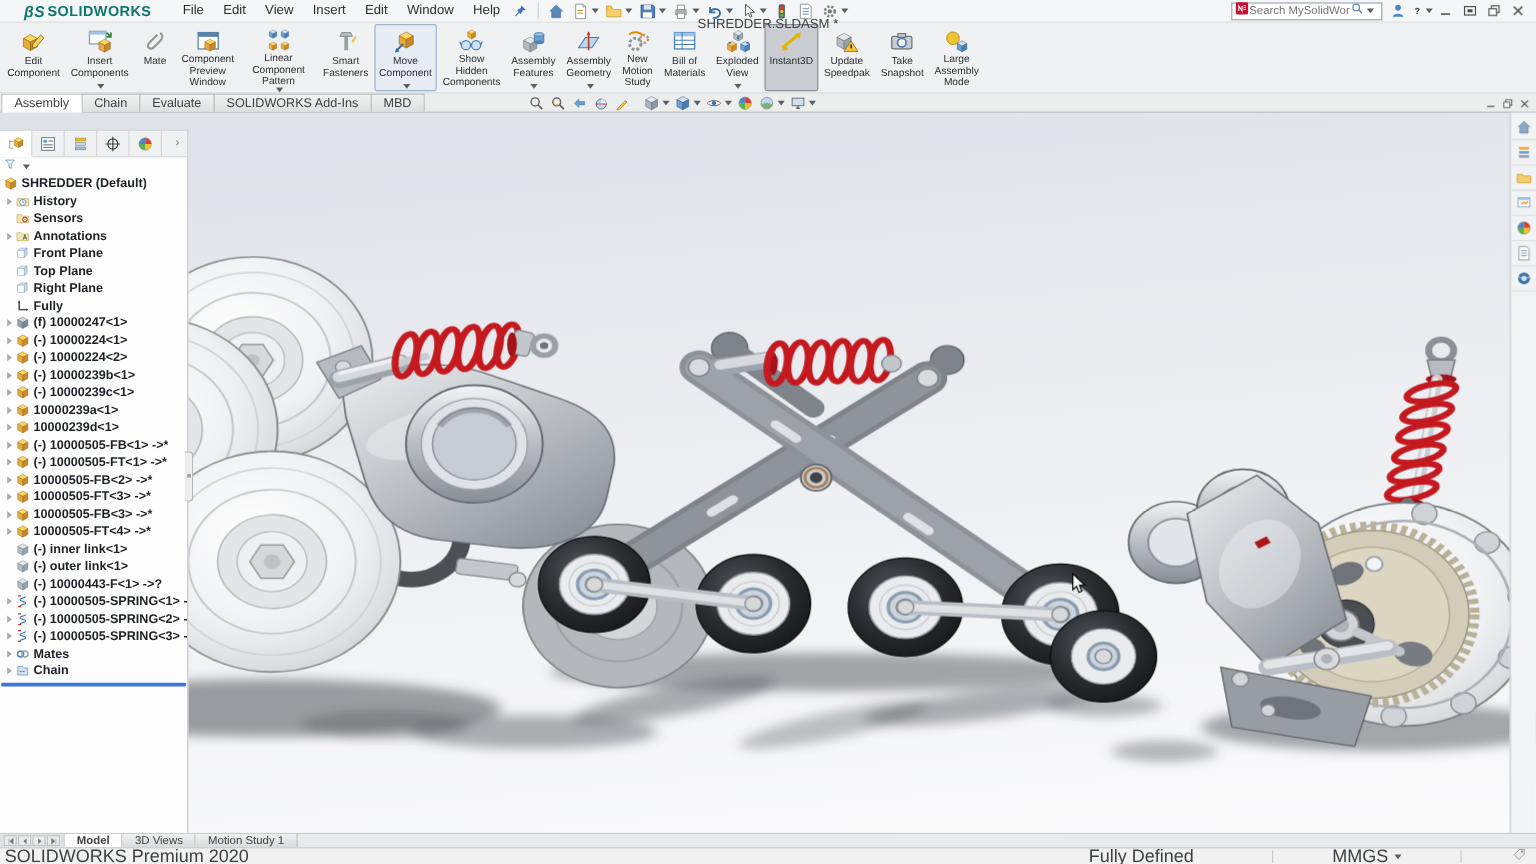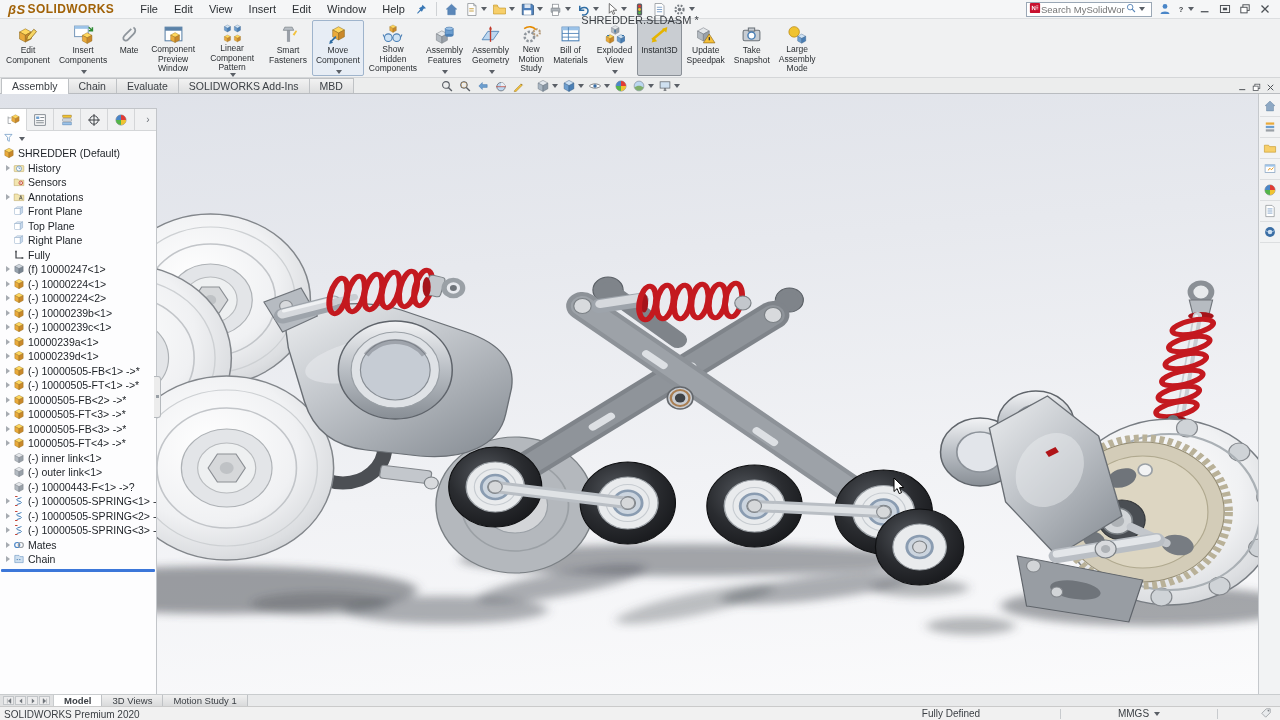--- a/index.html
+++ b/index.html
@@ -1,21 +1,21 @@
 <!DOCTYPE html>
 <html><head>
 <meta charset="utf-8">
 <style>
   *{box-sizing:border-box;margin:0;padding:0;font-family:"Liberation Sans",sans-serif;}
   html,body{width:1280px;height:720px;overflow:hidden;background:#e8e8e8;}
   #app{width:1280px;height:720px;display:flex;flex-direction:column;position:relative;}
 
   
   .titlebar{height:19px;background:#f5f6f7;border-bottom:1px solid #dcdee0;display:flex;align-items:center;position:relative;z-index:30;}
-  .logo{display:flex;align-items:center;margin-left:8px;color:#a16207;font-size:12px;letter-spacing:.4px;}
+  .logo{display:flex;align-items:center;margin-left:20px;color:#0f766e;font-size:12px;letter-spacing:.4px;}
   .logo .mark{font-style:italic;font-weight:bold;margin-right:2px;font-size:13px;}
   .logo .word{font-weight:bold;text-align:right;}
   .menus{display:flex;margin-left:18px;}
   .menu-item{font-size:11px;color:#2b2f33;padding:2px 8px;cursor:default;}
   .pinbtn{width:18px;height:16px;display:flex;align-items:center;justify-content:center;}
   .tb-sep{width:1px;height:14px;background:#cfd2d5;margin:0 5px;}
   .qa{display:flex;align-items:center;gap:1px;}
   .qa-btn{display:flex;align-items:center;padding:1px 2px;border-radius:2px;}
   .caret{width:0;height:0;border-left:3px solid transparent;border-right:3px solid transparent;border-top:4px solid #5a5f66;margin-left:2px;}
   .doc-title{position:absolute;left:50%;transform:translateX(-50%);font-size:11px;color:#3c4045;top:14px;white-space:nowrap;}
@@ -51,39 +51,39 @@
   .fm-tabs{height:22px;display:flex;align-items:stretch;background:#f0f1f2;border-bottom:1px solid #d4d6d8;}
   .fm-tab{width:27px;display:flex;align-items:center;justify-content:center;border-right:1px solid #d4d6d8;}
   .fm-tab.active{background:#fff;border-bottom:1px solid #fff;margin-bottom:-1px;}
   .fm-chevron{margin-left:auto;width:16px;display:flex;align-items:center;justify-content:center;font-size:10px;color:#6f747a;}
   .fm-filter{height:15px;display:flex;align-items:center;padding-left:3px;gap:2px;}
   .tree{overflow:hidden;}
   .trow{height:14.5px;display:flex;align-items:center;font-size:10.5px;color:#1d2126;white-space:nowrap;padding-left:3px;}
   .twistybox{width:10px;display:flex;justify-content:center;flex:none;}
   .twisty{width:0;height:0;border-top:3.5px solid transparent;border-bottom:3.5px solid transparent;border-left:4.5px solid #a6abb1;}
   .ticon{width:15px;flex:none;display:flex;align-items:center;}
-  .tlabel{overflow:hidden;}
+  .tlabel{overflow:hidden;font-weight:bold;}
   .rollback{height:3px;background:#3c77d9;margin:2px 1px 0 1px;border-radius:1px;}
   .splitter{position:absolute;left:154px;top:282px;width:7px;height:42px;background:#ececec;border:1px solid #b5b9bd;border-left:none;border-radius:0 3px 3px 0;z-index:6;}
   .splitter::after{content:"";display:block;width:3px;height:3px;background:#9aa0a6;margin:18px auto;}
 
   
   .taskpane{position:absolute;right:0;top:0;bottom:0;width:22px;background:#f2f3f4;border-left:1px solid #c5c8cc;z-index:5;display:flex;flex-direction:column;align-items:center;padding-top:2px;}
   .tp-btn{width:20px;height:21px;display:flex;align-items:center;justify-content:center;border-bottom:1px solid #dcdee0;}
 
   .triad{position:absolute;left:12px;top:532px;z-index:2;}
   .cursor{position:absolute;z-index:4;left:893px;top:383px;}
 
   
   .doctabs{height:12px;background:#e9eaeb;border-top:1px solid #c9ccce;display:flex;align-items:stretch;font-size:9.5px;}
   .navbtns{display:flex;align-items:center;gap:1px;padding:0 3px;background:#e0e1e2;border-right:1px solid #c9ccce;}
   .navbtn{width:11px;height:9px;display:flex;align-items:center;justify-content:center;background:#ececed;border:1px solid #c2c5c8;}
   .dtab{padding:0 10px;display:flex;align-items:center;background:linear-gradient(#f0f0f0,#d9dadb);border-right:1px solid #bfc2c5;color:#3c4045;}
   .dtab.active{background:#fff;font-weight:bold;}
-  .statusbar{height:14px;background:#f1f1f1;border-top:1px solid #cacaca;display:flex;align-items:flex-end;font-size:10px;color:#3c4045;}
+  .statusbar{height:14px;background:#f1f1f1;border-top:1px solid #cacaca;display:flex;align-items:center;font-size:15px;color:#3c4045;}
   .sb-left{padding-left:4px;}
   .sb-right{margin-left:auto;display:flex;align-items:center;height:100%;gap:34px;}
   .sb-cell{padding:0 14px;display:flex;align-items:center;gap:3px;height:100%;}
   .sb-div{width:1px;height:10px;background:#c8cbce;}
 </style>
 </head>
 <body>
 
 <div id="app">
 

